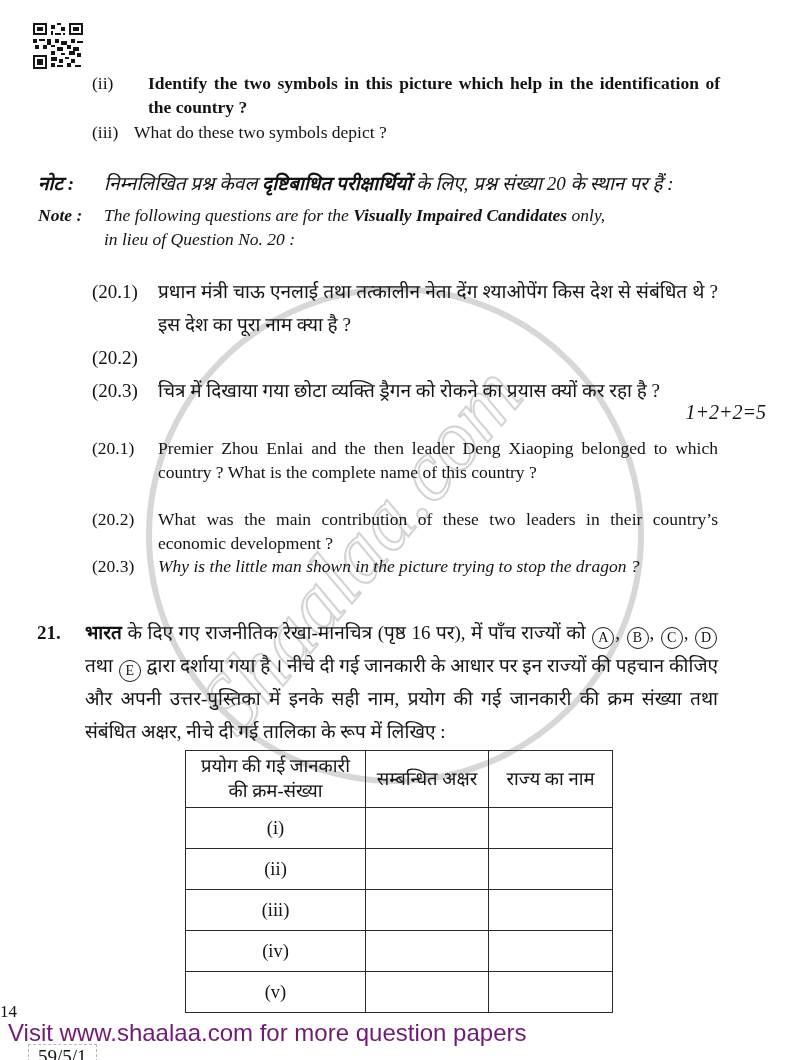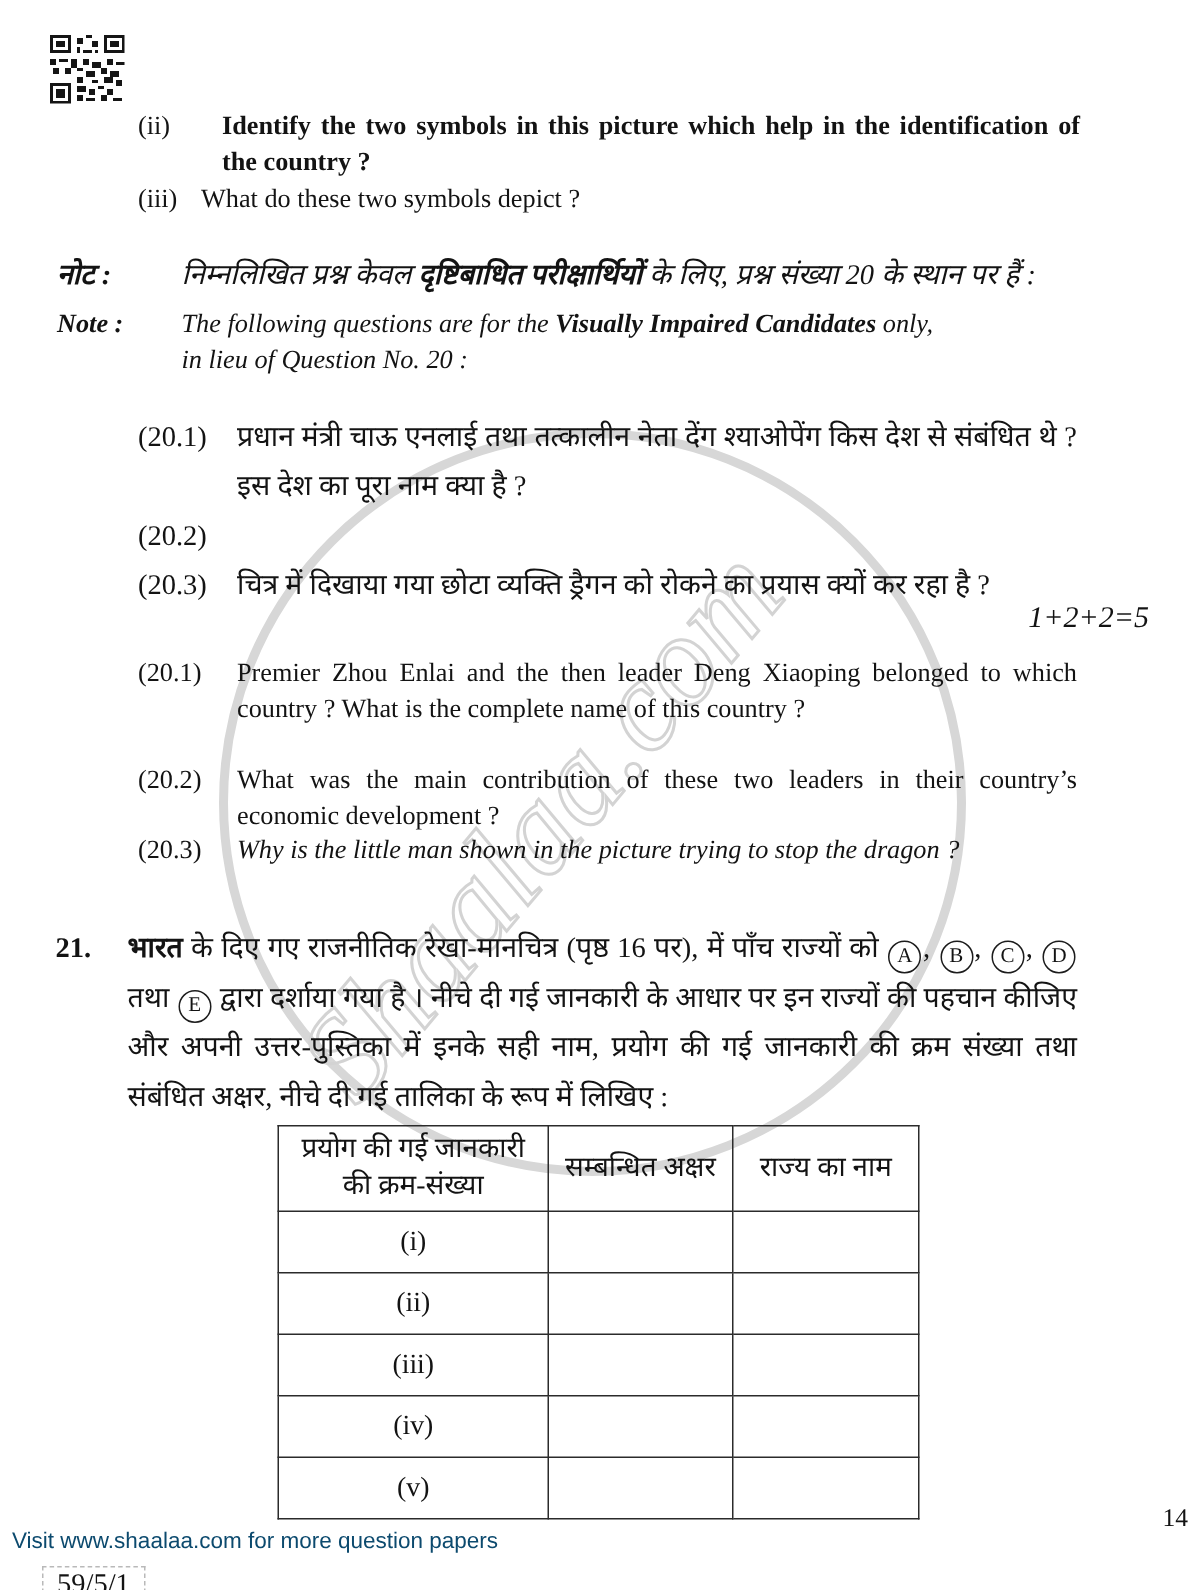--- a/index.html
+++ b/index.html
@@ -12,21 +12,21 @@
   
   .block { position:absolute; z-index:1; }
   .qlabel { position:absolute; left:0; top:0; white-space:nowrap; }
   .en { font-size:17.5px; line-height:24px; }
   .hi { font-size:19px; line-height:33px; }
   .jtext { text-align:justify; }
   .bold { font-weight:bold; }
   .ital { font-style:italic; }
   
   .note-label { position:absolute; left:38px; white-space:nowrap; font-weight:bold; }
-  .note-body  { position:absolute; left:121px; }
+  .note-body  { position:absolute; left:104px; }
   
   .circ {
     display:inline-block; width:20px; height:20px; border:1.5px solid #1c1c1c;
     border-radius:50%; text-align:center; line-height:19px; font-size:14px;
     vertical-align:-3px; margin:0 1px;
   }
   
   .marks { position:absolute; font-style:italic; font-size:20px; z-index:1; }
   
   table.anstable {
@@ -39,26 +39,26 @@
   }
   table.anstable th { height:52px; }
   table.anstable td { height:36px; }
   .c1 { width:167px; } .c2 { width:110px; } .c3 { width:111px; }
   
   .paper-code {
     position:absolute; left:28px; top:1044px; z-index:2;
     border:1px dashed #b9b9b9; padding:1px 9px 3px 9px; font-size:19px; background:transparent;
   }
   .page-num {
-    position:absolute; left:0; top:1002px; width:780px; text-align:right;
-    font-size:17px; z-index:1;padding-left:12px;
+    position:absolute; left:0; top:1002px; width:780px; text-align:left;
+    font-size:17px; z-index:1;
   }
   .visit {
     position:absolute; left:8px; top:1019px; z-index:1; white-space:nowrap;
-    font-family:"Liberation Sans", sans-serif; font-size:15px; color:#0c4a6e;
+    font-family:"Liberation Sans", sans-serif; font-size:24px; color:#701a75;
     text-decoration:none;
   }
   .qr { position:absolute; left:33px; top:23px; z-index:1; }
 </style>
 </head>
 <body>
 
 <div class="page">
 
   <svg class="watermark" width="800" height="1060" viewBox="0 0 800 1060" aria-hidden="true">

